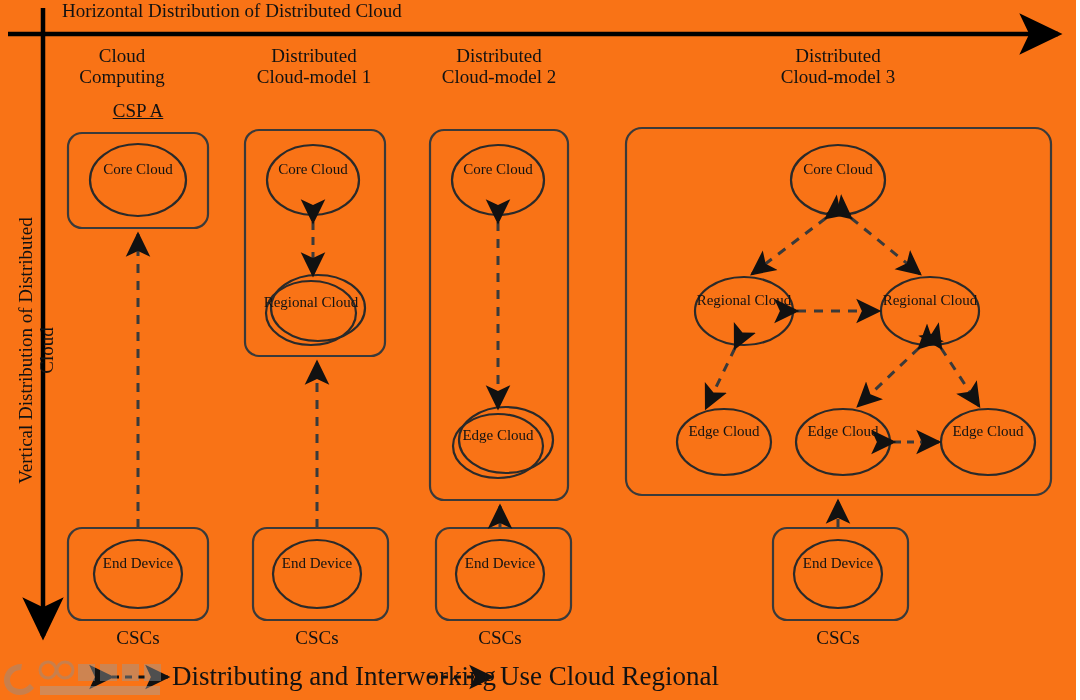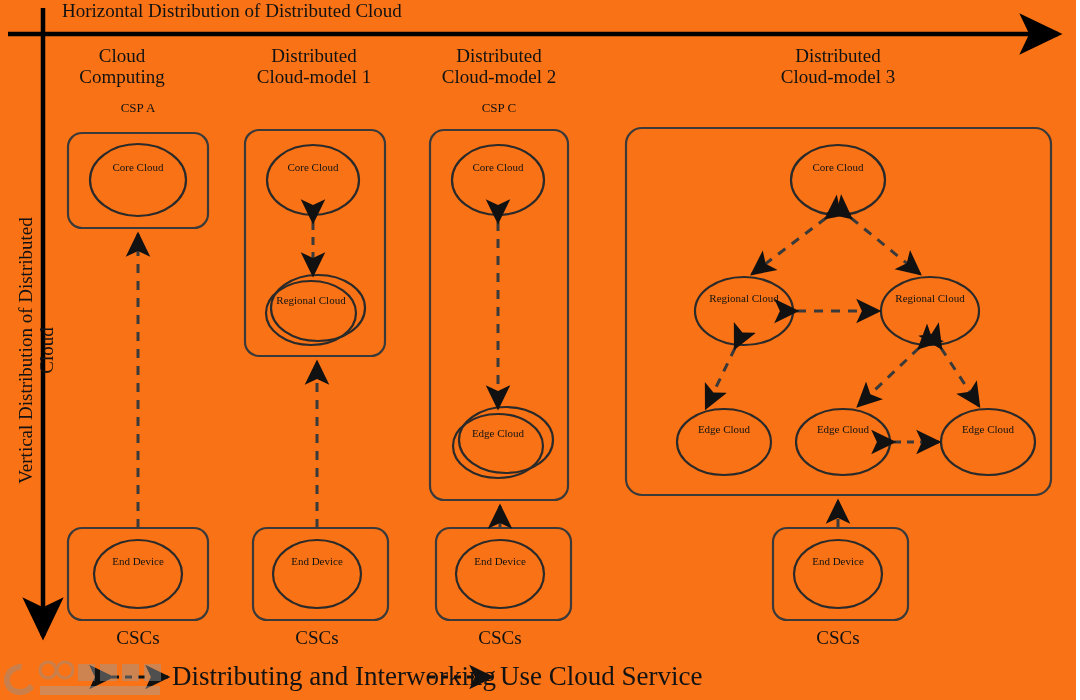--- a/index.html
+++ b/index.html
@@ -2,23 +2,23 @@
 <html><head>
 <meta charset="utf-8">
 <style>
   html, body { margin:0; padding:0; background:#ffffff; }
   body { width:1080px; height:700px; font-family:"Liberation Serif", serif; color:#111; }
   #stage { position:relative; width:1076px; height:700px; overflow:hidden; background:#f97316; }
   svg#canvas { position:absolute; left:0; top:0; width:1080px; height:700px; }
   .lbl { position:absolute; text-align:center; line-height:1.08; color:#121212;
          font-family:"Liberation Serif", serif; white-space:pre-line; }
   .col-title { font-size:19px; }
-  .csp-title { font-size:13px; }
+  .csp-title { font-size:19px;text-decoration:underline; }
   .cscs { font-size:19px;font-family:Liberation Serif, serif; }
-  .node-text { font-size:11px; line-height:1.02; }
+  .node-text { font-size:15px; line-height:1.02; }
   .axis-top { position:absolute; left:62px; top:1px; font-size:19px; }
   .axis-left { position:absolute; font-size:19px; left:-113px; top:330px; width:300px;
                transform:rotate(-90deg); transform-origin:center center; text-align:center; }
   .legend { position:absolute; left:0; top:663px; width:1080px; height:37px; }
   .legend-txt { position:absolute; font-size:27px; color:#121212; }
 </style>
 </head>
 <body>
 
 <div id="stage">
@@ -132,35 +132,34 @@
 
   <div class="lbl col-title" style="left:238px; top:46px; width:152px;">Distributed
 Cloud-model 1</div>
   <div class="lbl node-text" style="left:263px; top:162px; width:100px;">Core Cloud</div>
   <div class="lbl node-text" style="left:256px; top:295px; width:110px;">Regional Cloud</div>
   <div class="lbl node-text" style="left:267px; top:556px; width:100px;">End Device</div>
   <div class="lbl cscs" style="left:247px; top:628px; width:140px;">CSCs</div>
 
   <div class="lbl col-title" style="left:423px; top:46px; width:152px;">Distributed
 Cloud-model 2</div>
-  <div class="lbl csp-title" style="left:423px; top:101px; width:152px;">CSP C</div>
   <div class="lbl node-text" style="left:448px; top:162px; width:100px;">Core Cloud</div>
   <div class="lbl node-text" style="left:448px; top:428px; width:100px;">Edge Cloud</div>
   <div class="lbl node-text" style="left:450px; top:556px; width:100px;">End Device</div>
   <div class="lbl cscs" style="left:430px; top:628px; width:140px;">CSCs</div>
 
   <div class="lbl col-title" style="left:762px; top:46px; width:152px;">Distributed
 Cloud-model 3</div>
   <div class="lbl node-text" style="left:788px; top:162px; width:100px;">Core Cloud</div>
   <div class="lbl node-text" style="left:689px; top:293px; width:110px;">Regional Cloud</div>
   <div class="lbl node-text" style="left:875px; top:293px; width:110px;">Regional Cloud</div>
   <div class="lbl node-text" style="left:674px; top:424px; width:100px;">Edge Cloud</div>
   <div class="lbl node-text" style="left:793px; top:424px; width:100px;">Edge Cloud</div>
   <div class="lbl node-text" style="left:938px; top:424px; width:100px;">Edge Cloud</div>
   <div class="lbl node-text" style="left:788px; top:556px; width:100px;">End Device</div>
   <div class="lbl cscs" style="left:768px; top:628px; width:140px;">CSCs</div>
 
   <div class="legend">
     <span class="legend-txt" style="left:172px; top:-2px;">Distributing and Interworking</span>
-    <span class="legend-txt" style="left:500px; top:-2px;">Use Cloud Service</span>
+    <span class="legend-txt" style="left:500px; top:-2px;">Use Cloud Regional</span>
   </div>
 
 </div>
 
 </body></html>

